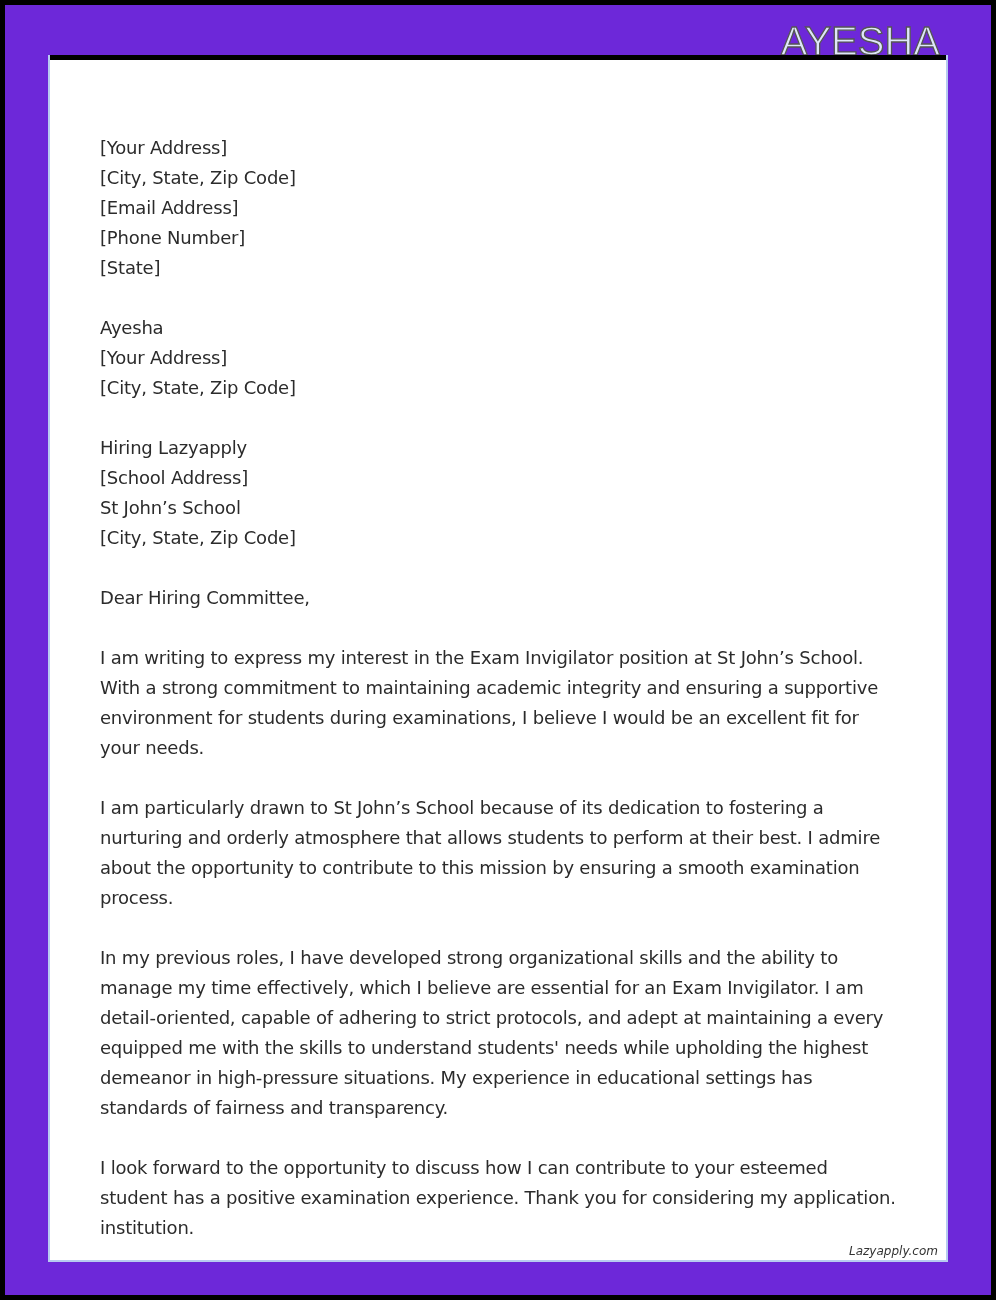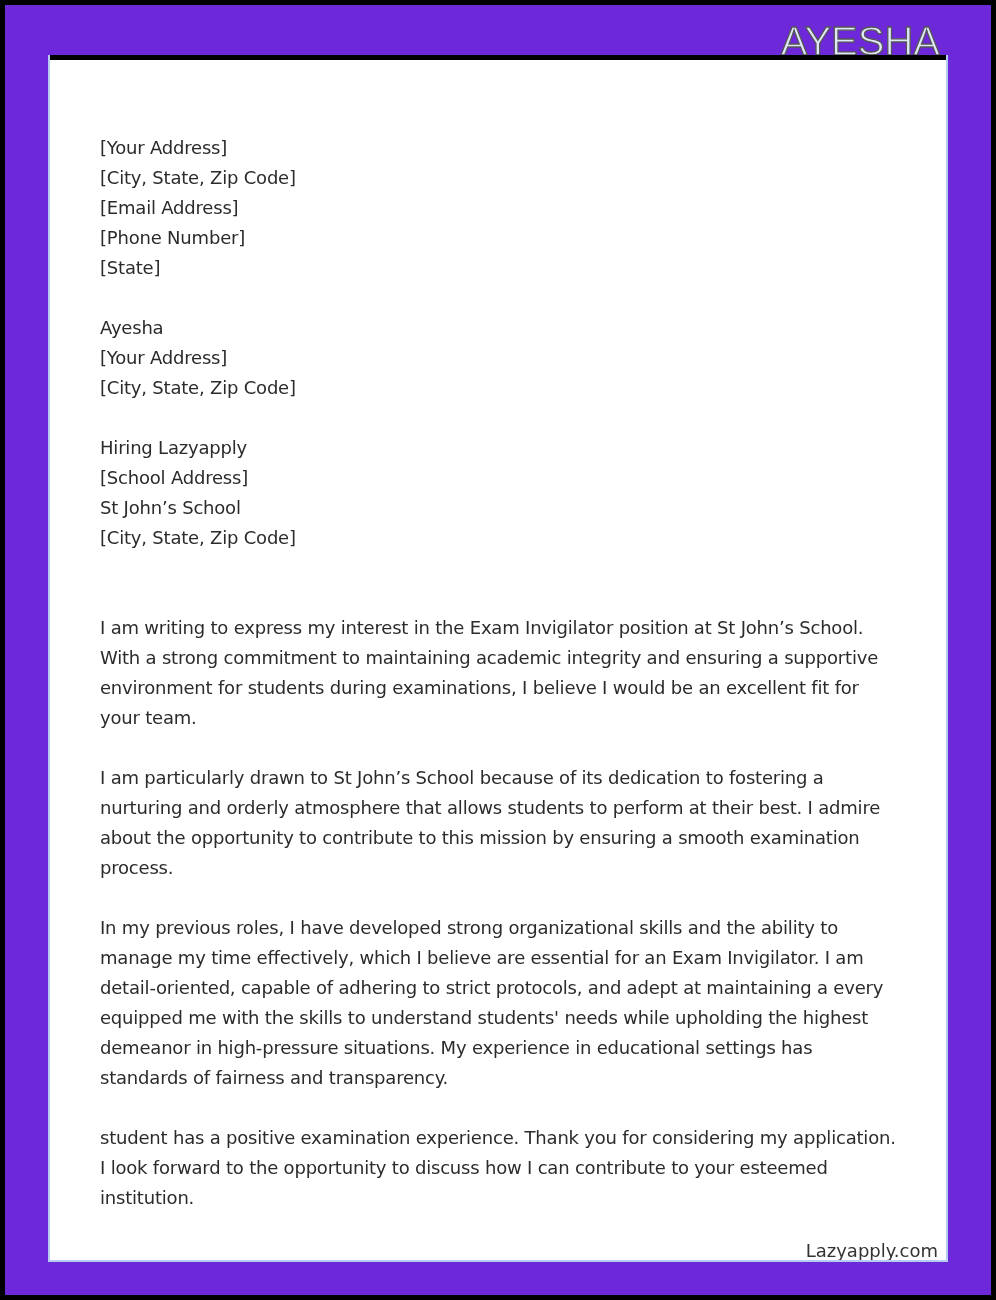--- a/index.html
+++ b/index.html
@@ -36,21 +36,21 @@
   .content {
     position: absolute; left: 50px; top: 47px; width: 810px;
     font-size: 18px; line-height: 30px; color: #2b2b2b;
     letter-spacing: -0.2px;
     margin-top: 31px;
   }
   .line { white-space: nowrap; height: 30px; }
   .gap { height: 30px; }
   .footer {
     position: absolute; right: 8px; bottom: 0px;
-    font-size: 18px; line-height: 18px; color: #333;
+    font-size: 12px; line-height: 18px; color: #333; font-style: italic;
   }
 </style>
 </head>
 <body>
 
 <div class="frame">
   <div class="logo">AYESHA</div>
 
   <div class="paper">
     <div class="topbar"></div>
@@ -73,27 +73,28 @@
       <div class="gap"></div>
 
       <div>
         <div class="line">Hiring Lazyapply</div>
         <div class="line">[School Address]</div>
         <div class="line">St John’s School</div>
         <div class="line">[City, State, Zip Code]</div>
       </div>
       <div class="gap"></div>
 
+      <div class="line">Dear Hiring Committee,</div>
       <div class="gap"></div>
 
       <div>
         <div class="line">I am writing to express my interest in the Exam Invigilator position at St John’s School.</div>
         <div class="line">With a strong commitment to maintaining academic integrity and ensuring a supportive</div>
         <div class="line">environment for students during examinations, I believe I would be an excellent fit for</div>
-        <div class="line">your team.</div>
+        <div class="line">your needs.</div>
       </div>
       <div class="gap"></div>
 
       <div>
         <div class="line">I am particularly drawn to St John’s School because of its dedication to fostering a</div>
         <div class="line">nurturing and orderly atmosphere that allows students to perform at their best. I admire</div>
         <div class="line">about the opportunity to contribute to this mission by ensuring a smooth examination</div>
         <div class="line">process.</div>
       </div>
       <div class="gap"></div>
@@ -102,21 +103,21 @@
         <div class="line">In my previous roles, I have developed strong organizational skills and the ability to</div>
         <div class="line">manage my time effectively, which I believe are essential for an Exam Invigilator. I am</div>
         <div class="line">detail-oriented, capable of adhering to strict protocols, and adept at maintaining a every</div>
         <div class="line">equipped me with the skills to understand students' needs while upholding the highest</div>
         <div class="line">demeanor in high-pressure situations. My experience in educational settings has</div>
         <div class="line">standards of fairness and transparency.</div>
       </div>
       <div class="gap"></div>
 
       <div>
+        <div class="line">I look forward to the opportunity to discuss how I can contribute to your esteemed</div>
         <div class="line">student has a positive examination experience. Thank you for considering my application.</div>
-        <div class="line">I look forward to the opportunity to discuss how I can contribute to your esteemed</div>
         <div class="line">institution.</div>
       </div>
     </div>
 
     <div class="footer">Lazyapply.com</div>
   </div>
 </div>
 
 </body></html>

